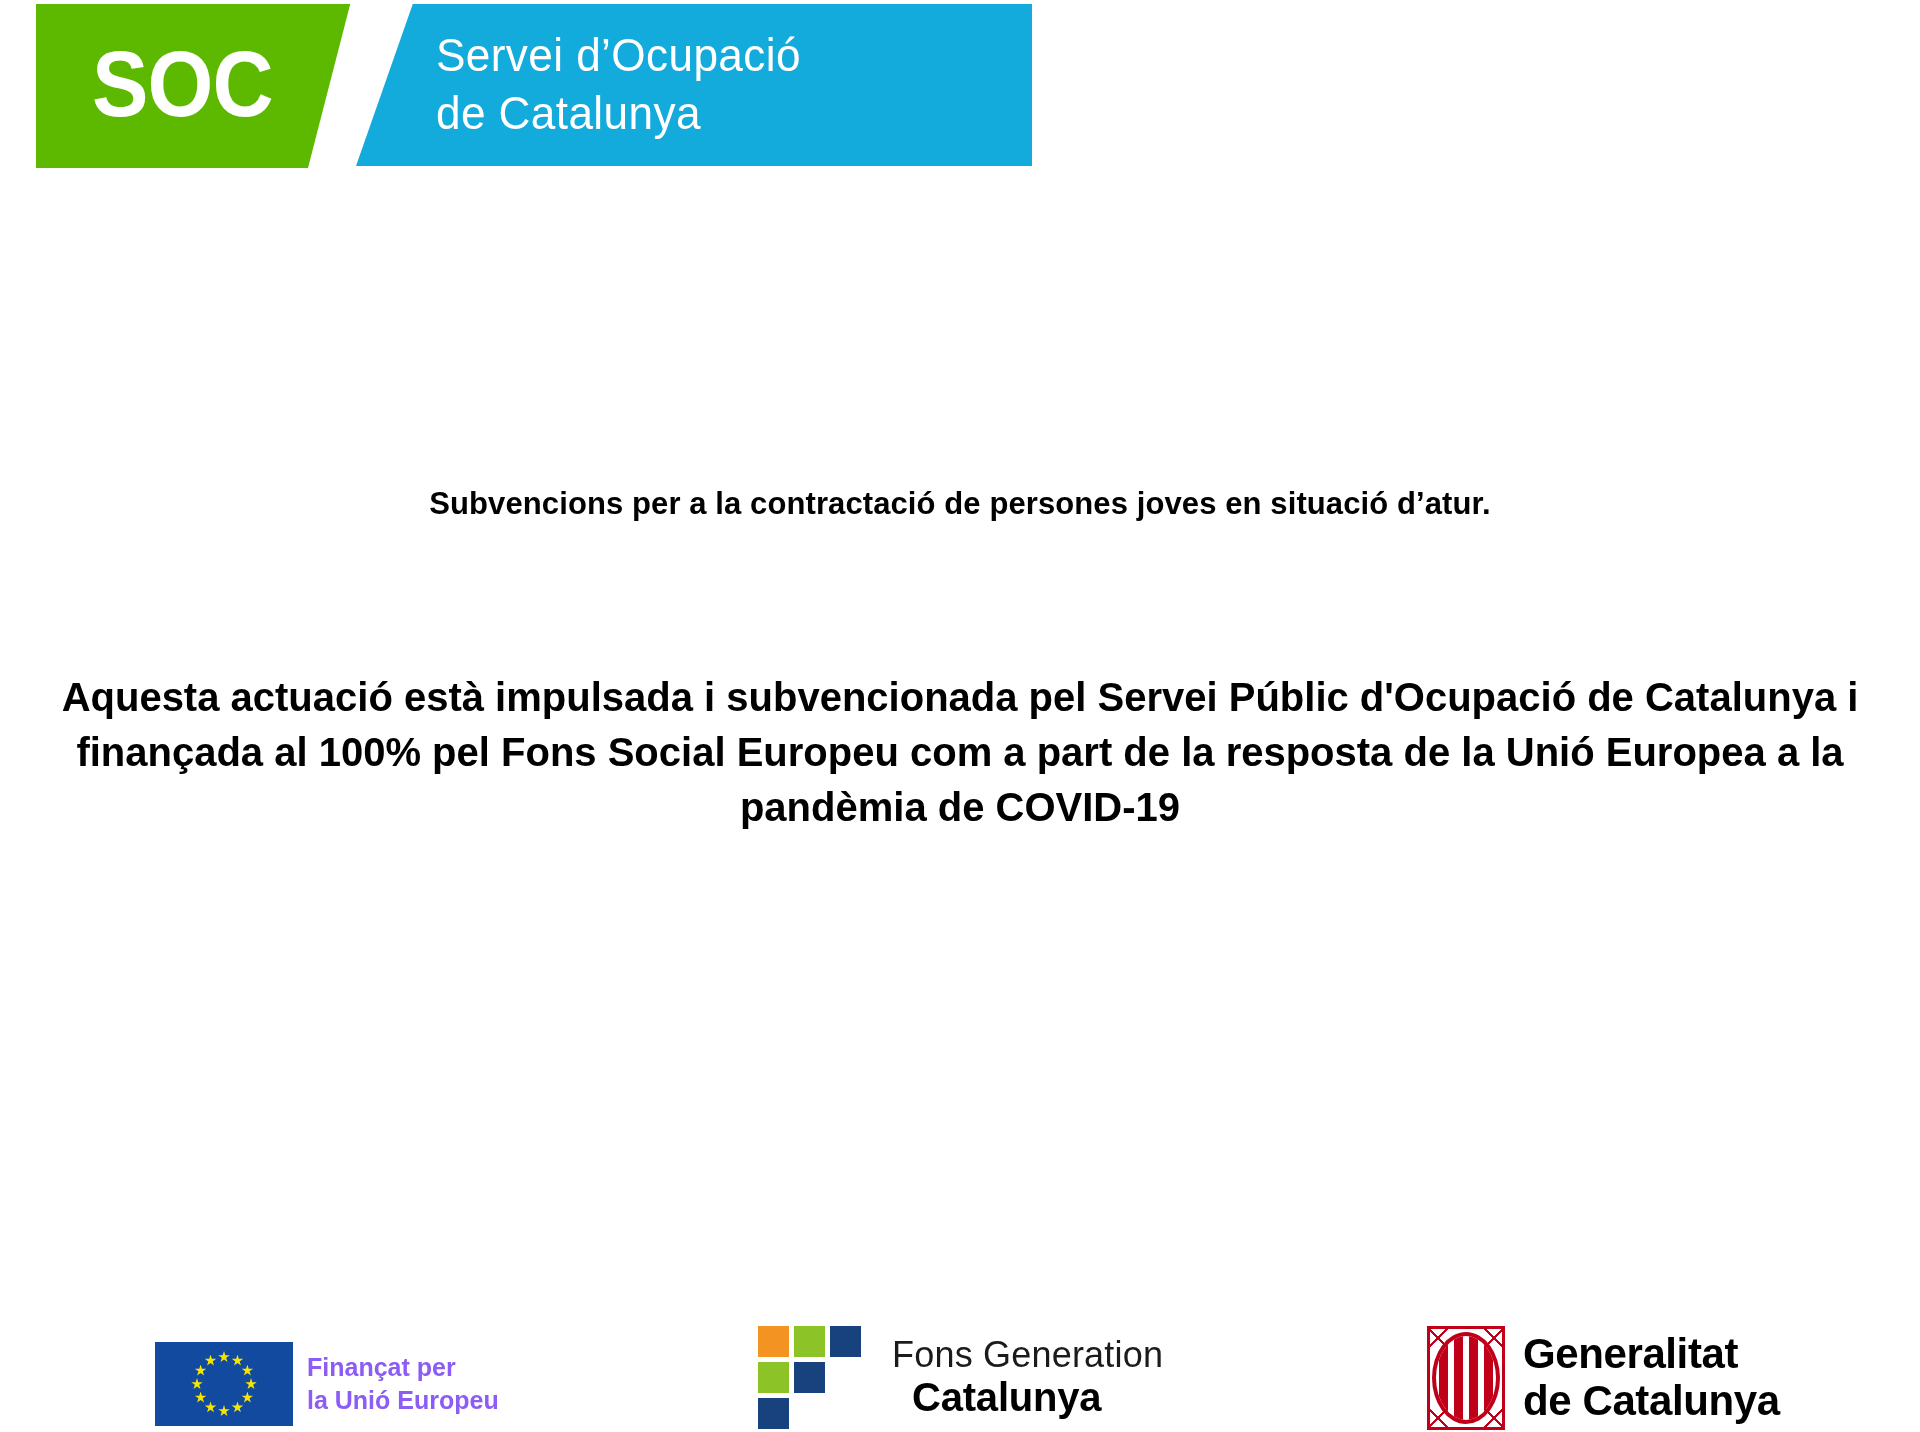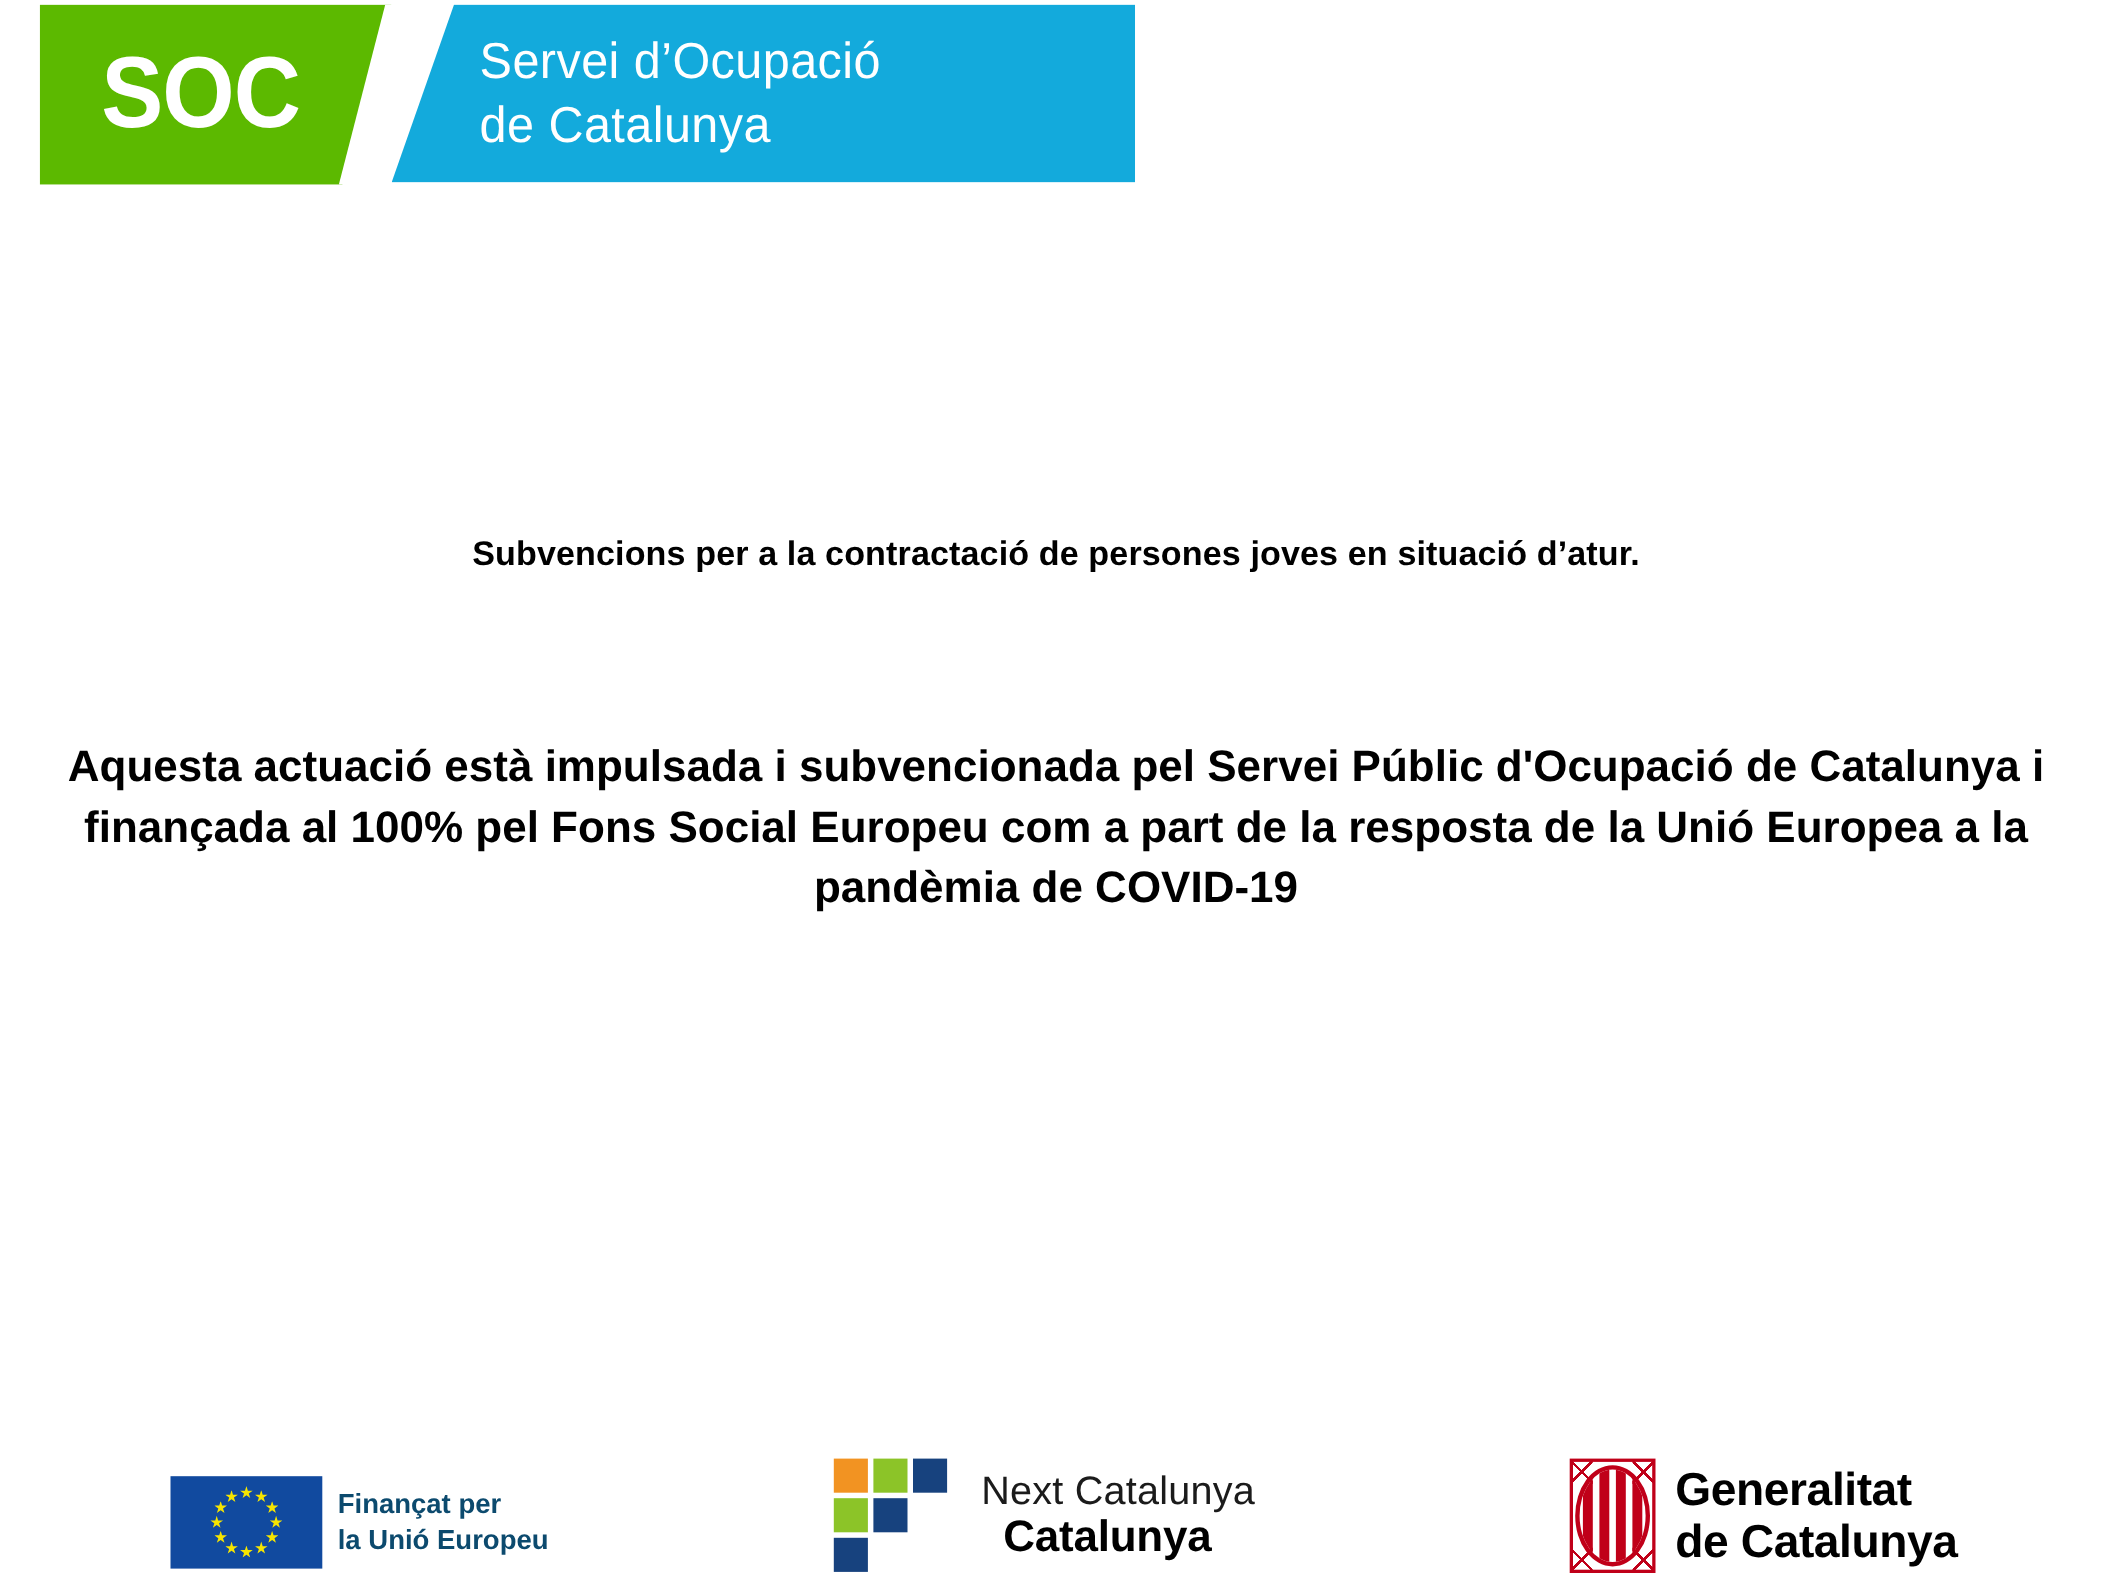--- a/index.html
+++ b/index.html
@@ -143,21 +143,21 @@
   }
   .eu-star {
     position: absolute;
     width: 12px;
     height: 12px;
     background: #f6e500;
     clip-path: polygon(50% 0%, 61% 35%, 98% 35%, 68% 57%, 79% 91%, 50% 70%, 21% 91%, 32% 57%, 2% 35%, 39% 35%);
   }
   .eu-text {
     margin-left: 14px;
-    color: #0c4a6e;
+    color: #8b5cf6;
     font-weight: 700;
     font-size: 25px;
     line-height: 33px;
     white-space: nowrap;
   }
 
   
   .ngc-logo {
     position: absolute;
     left: 758px;
@@ -311,21 +311,21 @@
   <div class="ngc-logo">
     <div class="ngc-grid" id="ngc-grid">
         <div class="ngc-sq" style="left: 0px; top: 0px; background: rgb(242, 147, 34);"></div>
         <div class="ngc-sq" style="left: 36px; top: 0px; background: rgb(140, 196, 40);"></div>
         <div class="ngc-sq" style="left: 72px; top: 0px; background: rgb(23, 66, 126);"></div>
         <div class="ngc-sq" style="left: 0px; top: 36px; background: rgb(140, 196, 40);"></div>
         <div class="ngc-sq" style="left: 36px; top: 36px; background: rgb(23, 66, 126);"></div>
         <div class="ngc-sq" style="left: 0px; top: 72px; background: rgb(23, 66, 126);"></div>
       </div>
     <div class="ngc-text">
-      <div class="ngc-line1">Next Catalunya</div>
+      <div class="ngc-line1">Fons Generation</div>
       <div class="ngc-line2">Catalunya</div>
     </div>
   </div>
 
   <div class="gen-logo">
     <div class="gen-mark" id="gen-mark">
       <div class="gen-frame"></div>
       <div class="gen-oval">
         <div class="gen-stripes" id="gen-stripes">
             <div class="gen-stripe" style="background: rgb(192, 0, 25);"></div>

